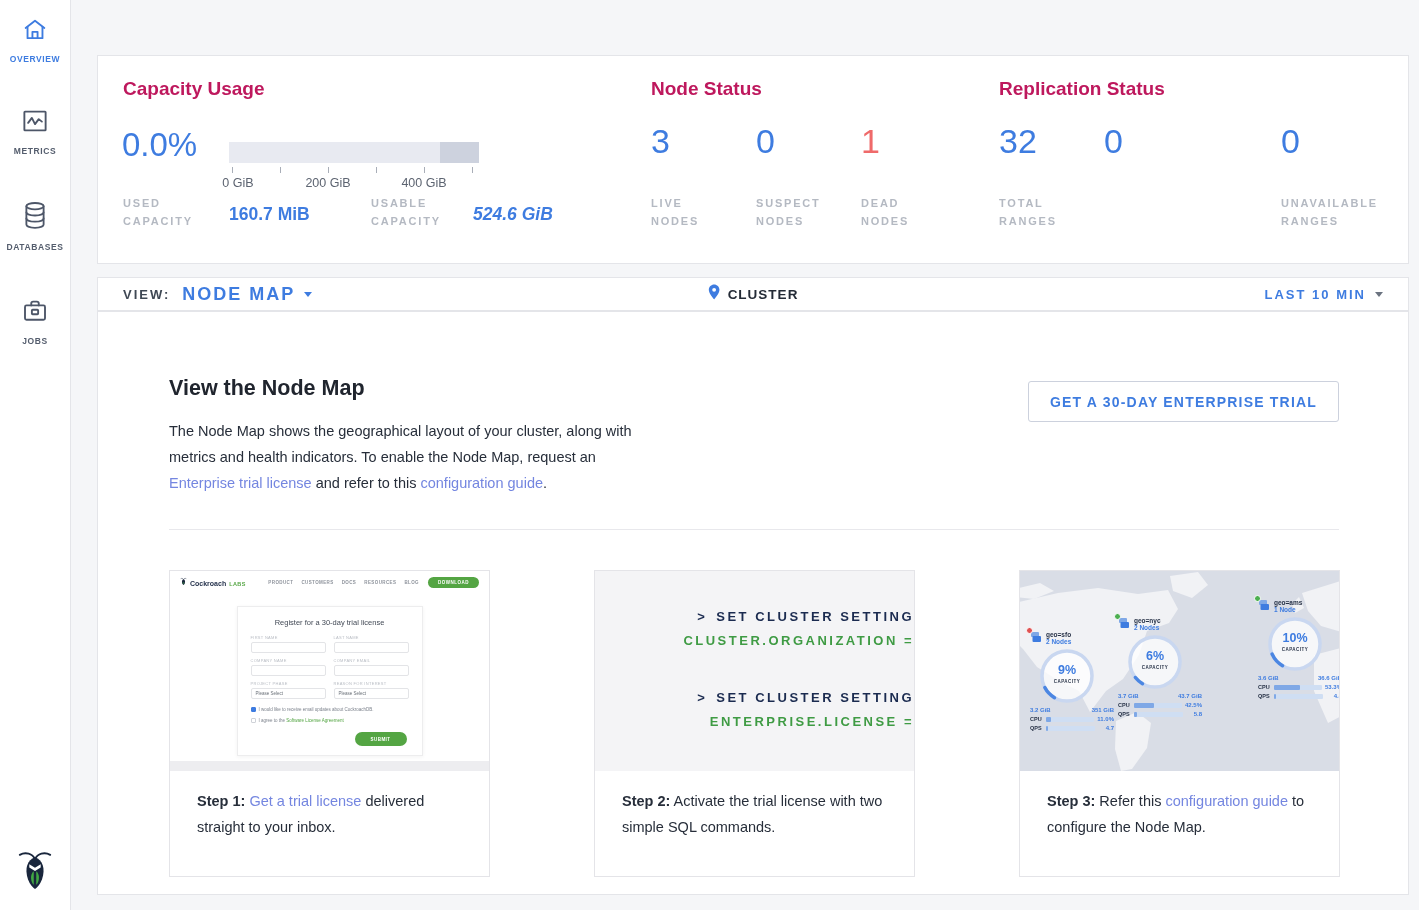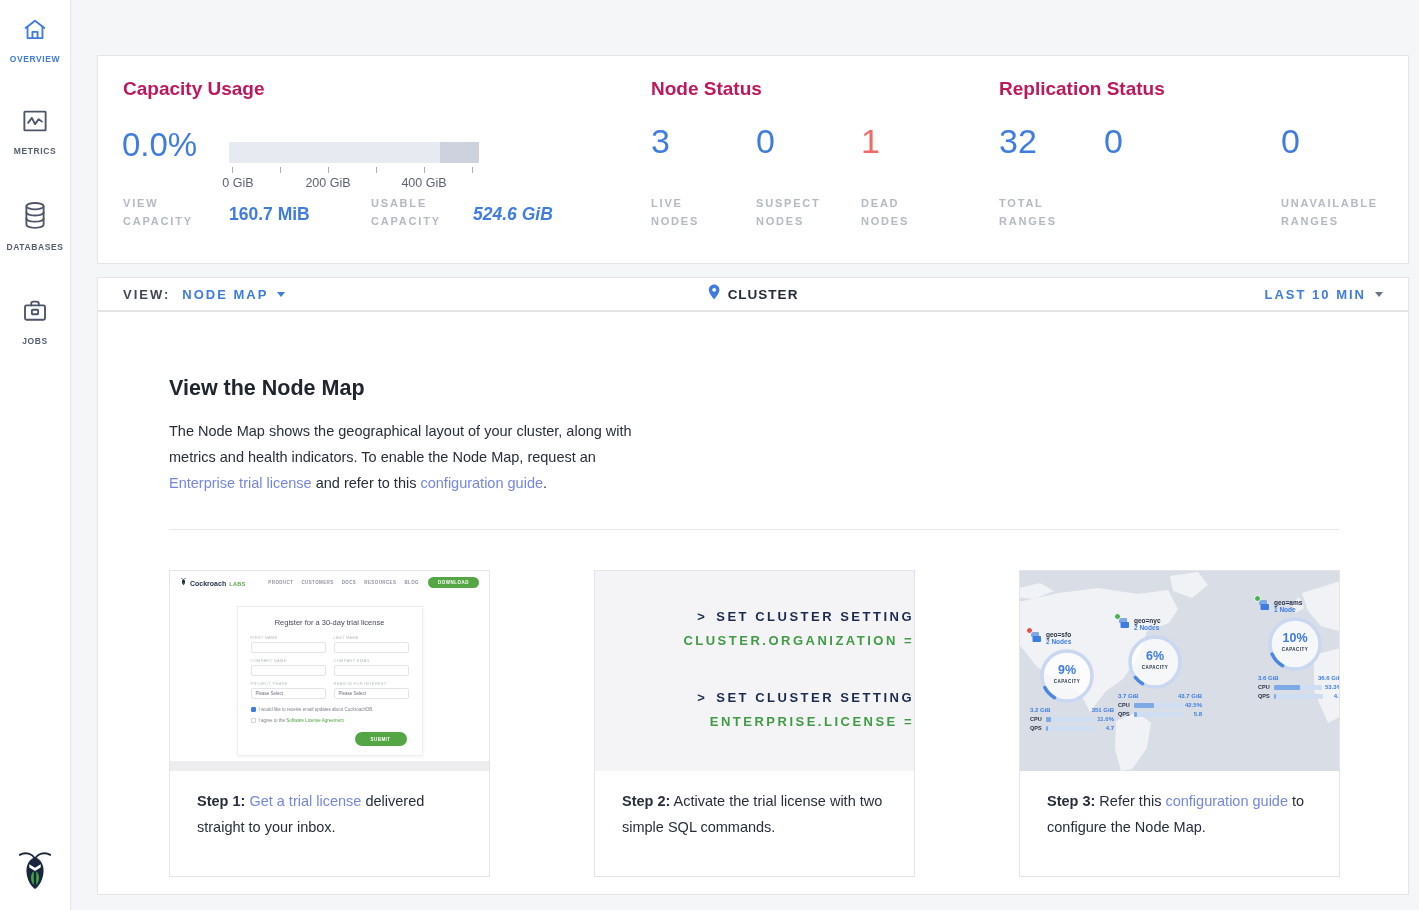--- a/index.html
+++ b/index.html
@@ -31,21 +31,21 @@
   .tick-label { position:absolute; top:120px; transform:translateX(-50%); font-size:12.5px; color:#5d6471; white-space:nowrap; }
   .meta-label { position:absolute; width:92px; font-size:11px; font-weight:600; letter-spacing:1.8px; line-height:18px; color:#b4b9c2; }
   .meta-value { position:absolute; font-size:17.5px; font-weight:600; color:#3e7ce0; }
   .stat-value { position:absolute; top:66px; font-size:34px; color:#3e7ce0; }
   .stat-value.dead { color:#ef6a6a; }
   .stat-label { position:absolute; top:138px; font-size:11px; font-weight:600; letter-spacing:1.8px; line-height:18px; color:#b4b9c2; }
   
   .view-bar { left:26px; top:277px; width:1312px; height:34px; display:flex; align-items:center; }
   .vb-left { display:flex; align-items:center; margin-left:25px; cursor:pointer; }
   .vb-view-label { font-size:13px; font-weight:600; letter-spacing:2px; color:#3f4854; margin-right:12px; }
-  .vb-view-value { font-size:13px; font-weight:600; letter-spacing:2px; color:#3e7ce0; }
+  .vb-view-value { font-size:18px; font-weight:600; letter-spacing:2px; color:#3e7ce0; }
   .vb-center { position:absolute; left:50%; transform:translateX(-50%); display:flex; align-items:center; gap:7px; }
   .vb-scope { font-size:13.5px; font-weight:600; letter-spacing:1px; color:#242b36; }
   .vb-right { margin-left:auto; margin-right:25px; display:flex; align-items:center; cursor:pointer; }
   .vb-time { font-size:13px; font-weight:600; letter-spacing:2px; color:#3e7ce0; }
   .caret { width:0; height:0; border-left:4.5px solid transparent; border-right:4.5px solid transparent; border-top:5.5px solid currentColor; display:inline-block; margin-left:9px; }
   .caret.blue { color:#3e7ce0; } .caret.gray { color:#6b7380; }
   
   .content-panel { left:26px; top:311px; width:1312px; height:584px; }
   .nm-heading { position:absolute; left:71px; top:64px; font-size:21.5px; font-weight:600; color:#20252e; }
   .nm-para { position:absolute; left:71px; top:106px; width:470px; font-size:14.5px; line-height:26px; color:#272e3a; }
@@ -169,21 +169,21 @@
     </div>
     <span class="tick" style="left:134px;"></span>
     <span class="tick" style="left:182px;"></span>
     <span class="tick" style="left:230px;"></span>
     <span class="tick" style="left:278px;"></span>
     <span class="tick" style="left:326px;"></span>
     <span class="tick" style="left:374px;"></span>
     <span class="tick-label" style="left:140px;">0 GiB</span>
     <span class="tick-label" style="left:230px;">200 GiB</span>
     <span class="tick-label" style="left:326px;text-align:center;">400 GiB</span>
-    <div class="meta-label" style="left:25px; top:138px;">VIEW CAPACITY</div>
+    <div class="meta-label" style="left:25px; top:138px;">USED CAPACITY</div>
     <div class="meta-value" style="left:131px; top:148px;">160.7 MiB</div>
     <div class="meta-label" style="left:273px; top:138px;">USABLE CAPACITY</div>
     <div class="meta-value" style="left:375px; top:148px;font-style:italic;">524.6 GiB</div>
 
     <div class="sec-title" style="left:553px; top:22px;">Node Status</div>
     <div class="stat-value" style="left:553px;">3</div>
     <div class="stat-label" style="left:553px; width:80px;">LIVE NODES</div>
     <div class="stat-value" style="left:658px;">0</div>
     <div class="stat-label" style="left:658px; width:90px;">SUSPECT NODES</div>
     <div class="stat-value dead" style="left:763px;">1</div>
@@ -216,20 +216,21 @@
       <span class="caret gray"></span>
     </div>
   </section>
 
   <section class="panel content-panel">
 
     <h2 class="nm-heading">View the Node Map</h2>
 
     <p class="nm-para"><span>The Node Map shows the geographical layout of your cluster, along with metrics and health indicators. To enable the Node Map, request an </span><span class="link">Enterprise trial license</span><span> and refer to this </span><span class="link">configuration guide</span><span>.</span></p>
 
+    <button class="trial-btn">GET A 30-DAY ENTERPRISE TRIAL</button>
 
     <div class="nm-divider"></div>
 
     <div class="cards">
 
       <div class="card">
         <div class="card-img mini">
           <div class="mini-header">
             <span class="mini-logo">
               <svg width="7" height="9" viewBox="0 0 60 66">

